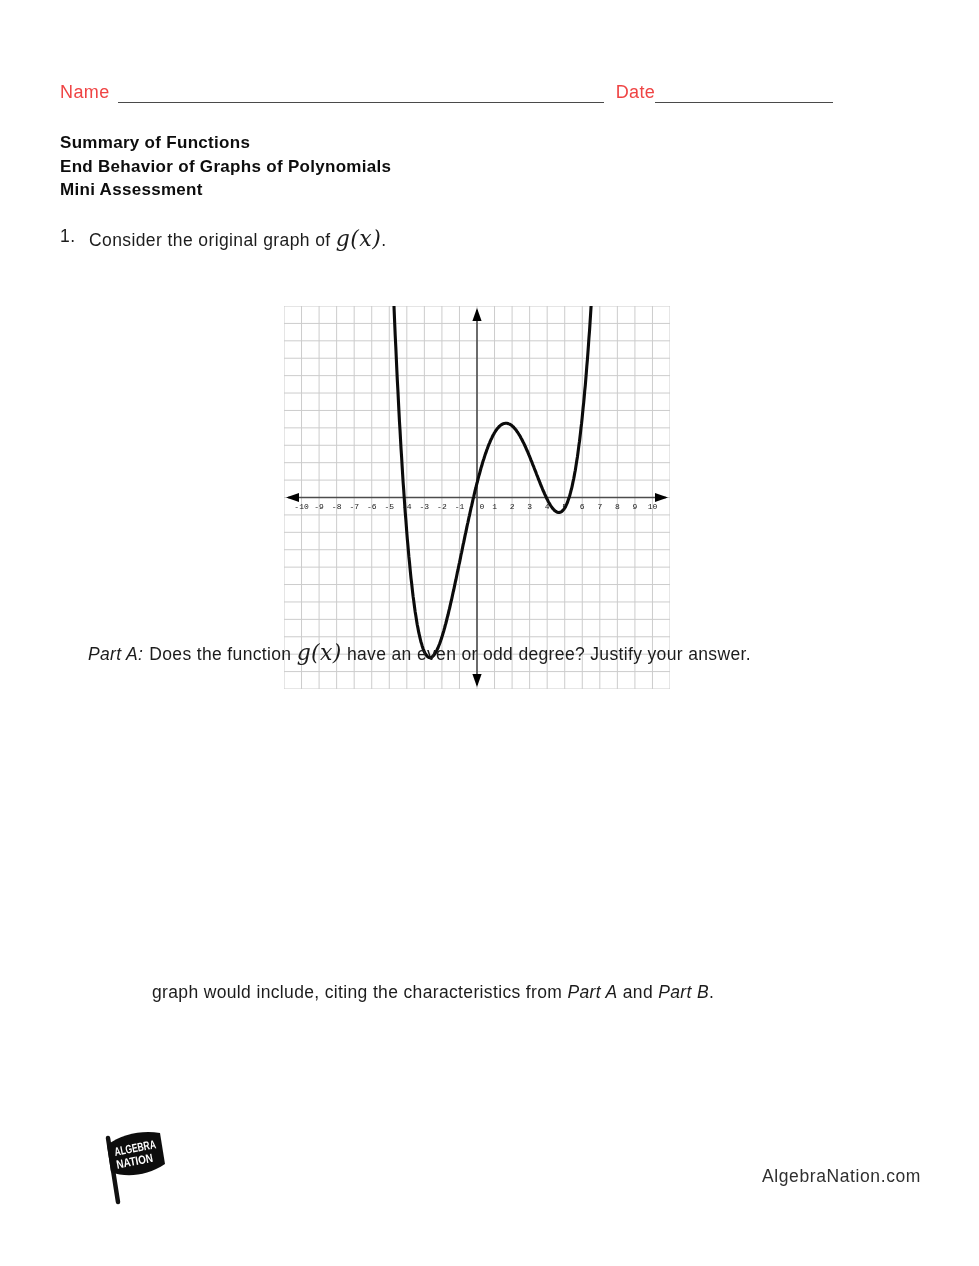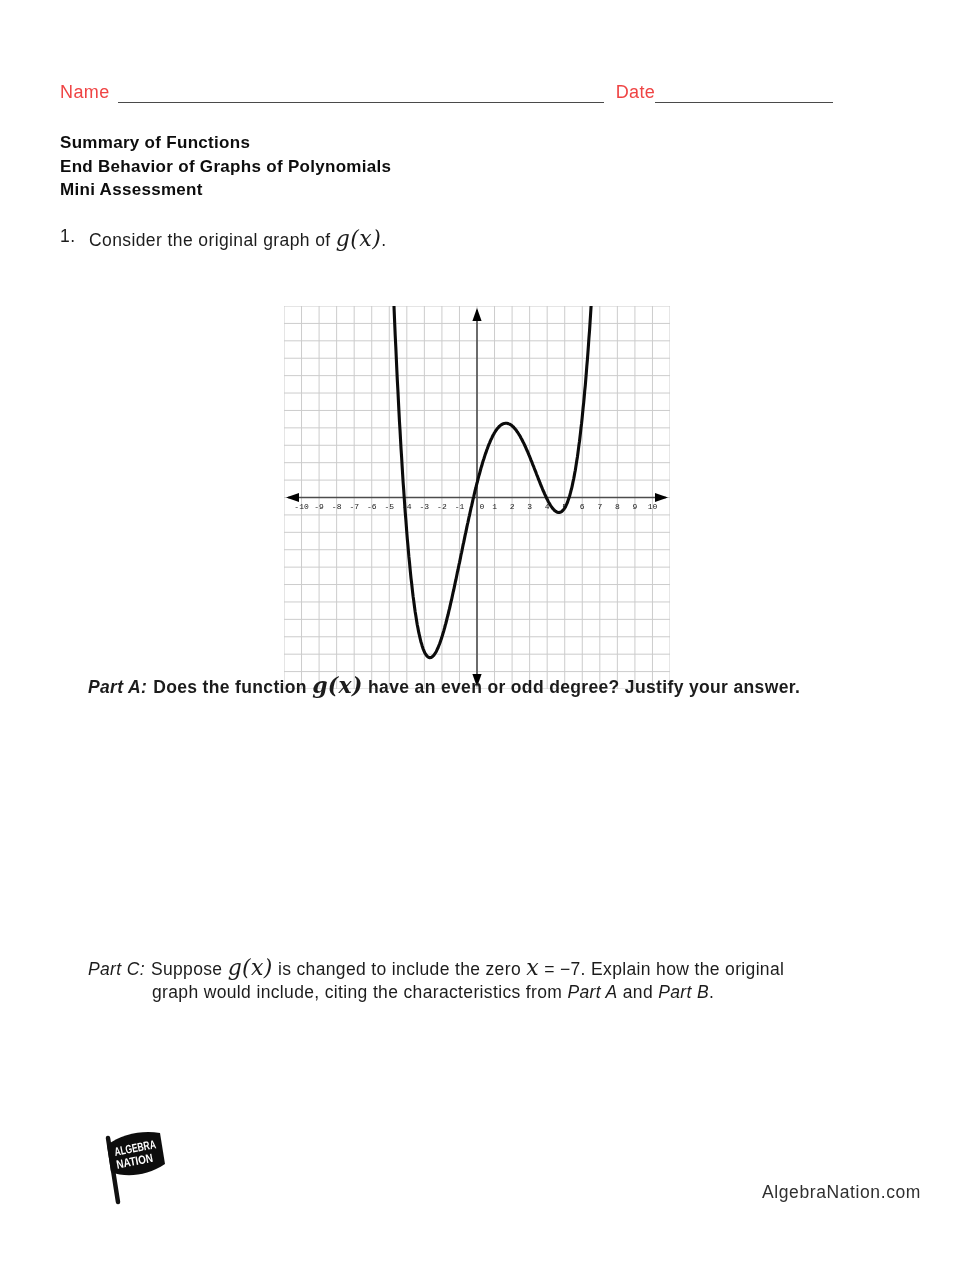--- a/index.html
+++ b/index.html
@@ -42,31 +42,31 @@
   }
   
   .graph-wrap{position:absolute;left:284px;top:266px;width:386px;height:314px;margin-top:40px;}
   
   .part{
     position:absolute;left:88px;width:830px;
     font-size:17.5px;letter-spacing:0.35px;color:#1c1c1c;
     line-height:25px;
   }
   .part-label{font-style:italic;margin-right:6px;}
-  .part-a{top:673px;font-weight:bold;}
+  .part-a{top:640px;}
   .part-b{top:814px;}
   .part-c1{top:955px;}
   .part-c2{top:980px;left:152px;}
   .ref-italic{font-style:italic;margin-top:7px;}
   
   .logo{position:absolute;left:84px;top:1126px;}
   
   .footer-site{
     position:absolute;right:58px;top:1166px;
-    font-size:17.5px;color:#2f2f2f;letter-spacing:0.6px;margin-top:16px;
+    font-size:17.5px;color:#2f2f2f;letter-spacing:0.6px;
   }
 </style>
 </head>
 <body>
 
 <div class="page">
 
   <div class="name-row">
     <span>Name</span>
     <span class="blank-line name-line"></span>
@@ -167,23 +167,20 @@
         <text x="368.4545454545455" y="203" text-anchor="middle" font-size="8" fill="#1a1a1a" font-family="&quot;Liberation Mono&quot;, monospace">10</text>
         <polyline points="109.7,-7.0 110.2,5.4 110.7,17.5 111.2,29.3 111.8,40.9 112.3,52.2 112.8,63.2 113.3,73.9 113.9,84.4 114.4,94.7 114.9,104.7 115.4,114.4 116.0,123.9 116.5,133.2 117.0,142.2 117.6,151.0 118.1,159.6 118.6,167.9 119.1,176.0 119.7,183.9 120.2,191.5 120.7,198.9 121.2,206.1 121.8,213.1 122.3,219.9 122.8,226.5 123.3,232.9 123.9,239.1 124.4,245.1 124.9,250.9 125.5,256.4 126.0,261.9 126.5,267.1 127.0,272.1 127.6,276.9 128.1,281.6 128.6,286.1 129.1,290.4 129.7,294.6 130.2,298.5 130.7,302.4 131.2,306.0 131.8,309.5 132.3,312.8 132.8,316.0 133.3,319.0 133.9,321.9 134.4,324.6 134.9,327.2 135.5,329.6 136.0,331.9 136.5,334.0 137.0,336.0 137.6,337.9 138.1,339.7 138.6,341.3 139.1,342.8 139.7,344.1 140.2,345.4 140.7,346.5 141.2,347.5 141.8,348.4 142.3,349.2 142.8,349.9 143.3,350.4 143.9,350.9 144.4,351.2 144.9,351.5 145.5,351.6 146.0,351.7 146.5,351.6 147.0,351.5 147.6,351.2 148.1,350.9 148.6,350.5 149.1,350.0 149.7,349.4 150.2,348.8 150.7,348.0 151.2,347.2 151.8,346.3 152.3,345.4 152.8,344.3 153.3,343.2 153.9,342.1 154.4,340.8 154.9,339.5 155.5,338.1 156.0,336.7 156.5,335.2 157.0,333.7 157.6,332.1 158.1,330.4 158.6,328.7 159.1,327.0 159.7,325.2 160.2,323.3 160.7,321.5 161.2,319.5 161.8,317.5 162.3,315.5 162.8,313.5 163.3,311.4 163.9,309.3 164.4,307.1 164.9,304.9 165.5,302.7 166.0,300.4 166.5,298.2 167.0,295.9 167.6,293.5 168.1,291.2 168.6,288.8 169.1,286.4 169.7,284.0 170.2,281.6 170.7,279.1 171.2,276.7 171.8,274.2 172.3,271.7 172.8,269.2 173.3,266.7 173.9,264.2 174.4,261.7 174.9,259.2 175.5,256.6 176.0,254.1 176.5,251.6 177.0,249.0 177.6,246.5 178.1,244.0 178.6,241.5 179.1,238.9 179.7,236.4 180.2,233.9 180.7,231.4 181.2,228.9 181.8,226.4 182.3,223.9 182.8,221.4 183.3,219.0 183.9,216.5 184.4,214.1 184.9,211.7 185.5,209.3 186.0,206.9 186.5,204.5 187.0,202.2 187.6,199.9 188.1,197.6 188.6,195.3 189.1,193.0 189.7,190.8 190.2,188.5 190.7,186.3 191.2,184.2 191.8,182.0 192.3,179.9 192.8,177.8 193.4,175.7 193.9,173.7 194.4,171.7 194.9,169.7 195.5,167.8 196.0,165.9 196.5,164.0 197.0,162.1 197.6,160.3 198.1,158.5 198.6,156.7 199.1,155.0 199.7,153.3 200.2,151.7 200.7,150.1 201.2,148.5 201.8,146.9 202.3,145.4 202.8,143.9 203.4,142.5 203.9,141.1 204.4,139.7 204.9,138.4 205.5,137.1 206.0,135.9 206.5,134.7 207.0,133.5 207.6,132.4 208.1,131.3 208.6,130.3 209.1,129.2 209.7,128.3 210.2,127.3 210.7,126.5 211.2,125.6 211.8,124.8 212.3,124.0 212.8,123.3 213.4,122.6 213.9,122.0 214.4,121.4 214.9,120.8 215.5,120.3 216.0,119.8 216.5,119.4 217.0,119.0 217.6,118.6 218.1,118.3 218.6,118.1 219.1,117.8 219.7,117.6 220.2,117.5 220.7,117.4 221.2,117.3 221.8,117.3 222.3,117.3 222.8,117.3 223.4,117.4 223.9,117.5 224.4,117.7 224.9,117.9 225.5,118.1 226.0,118.4 226.5,118.7 227.0,119.0 227.6,119.4 228.1,119.8 228.6,120.3 229.1,120.8 229.7,121.3 230.2,121.9 230.7,122.5 231.2,123.1 231.8,123.7 232.3,124.4 232.8,125.2 233.4,125.9 233.9,126.7 234.4,127.5 234.9,128.3 235.5,129.2 236.0,130.1 236.5,131.0 237.0,132.0 237.6,133.0 238.1,134.0 238.6,135.0 239.1,136.0 239.7,137.1 240.2,138.2 240.7,139.3 241.3,140.5 241.8,141.6 242.3,142.8 242.8,144.0 243.4,145.2 243.9,146.4 244.4,147.7 244.9,148.9 245.5,150.2 246.0,151.5 246.5,152.8 247.0,154.1 247.6,155.4 248.1,156.7 248.6,158.1 249.1,159.4 249.7,160.7 250.2,162.1 250.7,163.4 251.3,164.8 251.8,166.1 252.3,167.5 252.8,168.8 253.4,170.2 253.9,171.5 254.4,172.9 254.9,174.2 255.5,175.5 256.0,176.9 256.5,178.2 257.0,179.5 257.6,180.7 258.1,182.0 258.6,183.3 259.1,184.5 259.7,185.7 260.2,186.9 260.7,188.1 261.3,189.3 261.8,190.4 262.3,191.5 262.8,192.6 263.4,193.6 263.9,194.7 264.4,195.7 264.9,196.6 265.5,197.5 266.0,198.4 266.5,199.3 267.0,200.1 267.6,200.9 268.1,201.6 268.6,202.3 269.1,202.9 269.7,203.5 270.2,204.1 270.7,204.6 271.3,205.0 271.8,205.4 272.3,205.7 272.8,206.0 273.4,206.2 273.9,206.4 274.4,206.5 274.9,206.5 275.5,206.4 276.0,206.3 276.5,206.2 277.0,205.9 277.6,205.6 278.1,205.2 278.6,204.7 279.1,204.1 279.7,203.5 280.2,202.8 280.7,201.9 281.3,201.0 281.8,200.0 282.3,199.0 282.8,197.8 283.4,196.5 283.9,195.1 284.4,193.6 284.9,192.1 285.5,190.4 286.0,188.6 286.5,186.7 287.0,184.6 287.6,182.5 288.1,180.3 288.6,177.9 289.1,175.4 289.7,172.8 290.2,170.1 290.7,167.2 291.3,164.2 291.8,161.1 292.3,157.8 292.8,154.4 293.4,150.9 293.9,147.2 294.4,143.4 294.9,139.4 295.5,135.3 296.0,131.0 296.5,126.6 297.0,122.0 297.6,117.2 298.1,112.3 298.6,107.2 299.1,102.0 299.7,96.6 300.2,91.0 300.7,85.2 301.3,79.3 301.8,73.2 302.3,66.9 302.8,60.4 303.4,53.7 303.9,46.8 304.4,39.8 304.9,32.5 305.5,25.1 306.0,17.4 306.5,9.5 307.0,1.4 307.6,-6.9 308.1,-15.4" fill="none" stroke="#0b0b0b" stroke-width="3.1" stroke-linejoin="round" stroke-linecap="round" clip-path="url(#gclip)"></polyline>
       </svg>
   </div>
 
   <div class="part part-a">
     <span class="part-label">Part A:</span><span>Does the function </span><span class="math">g(x)</span><span> have an even or odd degree? Justify your answer.</span>
   </div>
 
 
-  <div class="part part-c1">
-    <span class="part-label">Part C:</span><span>Suppose </span><span class="math">g(x)</span><span> is changed to include the zero </span><span class="math">x</span><span> = −7. </span><span>Explain how the original</span>
-  </div>
   <div class="part part-c2">
     <span>graph would include, citing the characteristics from </span><span class="ref-italic">Part A</span><span> and </span><span class="ref-italic">Part B</span><span>.</span>
   </div>
 
   <svg class="logo" width="100" height="105" viewBox="0 0 100 105">
     <line x1="24" y1="12" x2="34" y2="76" stroke="#111111" stroke-width="4.5" stroke-linecap="round"></line>
     <path d="M23,19 C38,8 58,4 76,7 L81,38 C63,50 42,52 27,46 Z" fill="#0d0d0d"></path>
     <text x="31" y="26" font-size="12" font-weight="bold" fill="#ffffff" font-family="&quot;Liberation Sans&quot;, sans-serif" textLength="42" lengthAdjust="spacingAndGlyphs" transform="rotate(-11 52 27)">ALGEBRA</text>
     <text x="33" y="39" font-size="12" font-weight="bold" fill="#ffffff" font-family="&quot;Liberation Sans&quot;, sans-serif" textLength="37" lengthAdjust="spacingAndGlyphs" transform="rotate(-11 52 40)">NATION</text>
   </svg>

